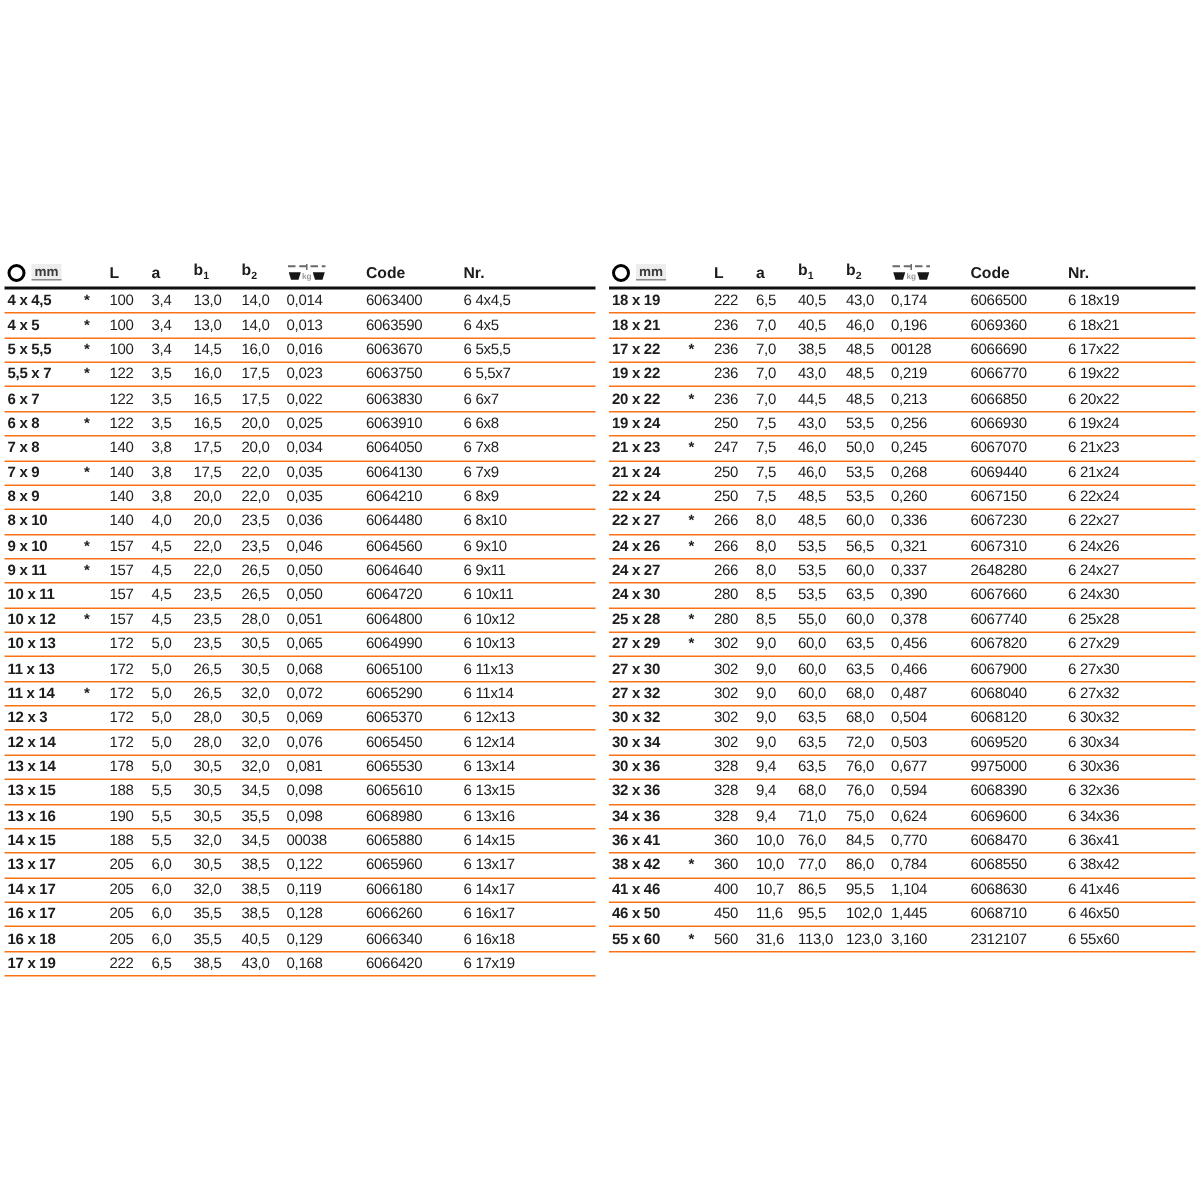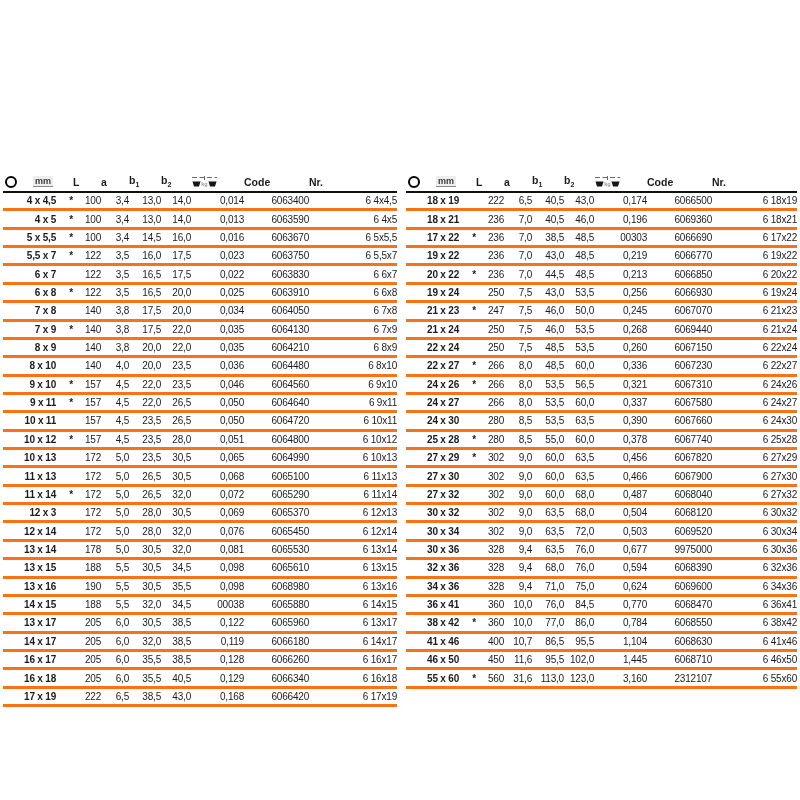--- a/index.html
+++ b/index.html
@@ -31,33 +31,32 @@
     align-items: center;
   }
   .thead {
     height: 19px;
     border-bottom: 2px solid #101010;
     font-weight: bold;
     font-size: 10.5px;
   }
   .row {
     height: 15.36px;
-    border-bottom: 3px solid #f97316;
+    border-bottom: 1px solid #f97316;
     font-size: 10px;
     letter-spacing: -0.2px;
-    text-align: right;
   }
   .cell { white-space: nowrap; overflow: visible; }
   .cell.size { font-weight: bold; padding-left: 2px; }
   .cell.star { font-weight: bold; }
   .size-head {
     grid-column: 1 / 3;
     display: flex;
     align-items: flex-start;
-    gap: 16px;
+    gap: 4px;
     padding-left: 2px;
   }
   .ring-icon {
     display: inline-block;
     width: 8px;
     height: 8px;
     border: 2.6px solid #000;
     border-radius: 50%;
   }
   .mm-label {
@@ -487,21 +486,21 @@
           <div class="cell">6 18x21</div>
         </div>
 
         <div class="row">
           <div class="cell size">17 x 22</div>
           <div class="cell star">*</div>
           <div class="cell">236</div>
           <div class="cell">7,0</div>
           <div class="cell">38,5</div>
           <div class="cell">48,5</div>
-          <div class="cell">00303</div>
+          <div class="cell">00128</div>
           <div class="cell">6066690</div>
           <div class="cell">6 17x22</div>
         </div>
 
         <div class="row">
           <div class="cell size">19 x 22</div>
           <div class="cell star"></div>
           <div class="cell">236</div>
           <div class="cell">7,0</div>
           <div class="cell">43,0</div>
@@ -596,21 +595,21 @@
         </div>
 
         <div class="row">
           <div class="cell size">24 x 27</div>
           <div class="cell star"></div>
           <div class="cell">266</div>
           <div class="cell">8,0</div>
           <div class="cell">53,5</div>
           <div class="cell">60,0</div>
           <div class="cell">0,337</div>
-          <div class="cell">6067580</div>
+          <div class="cell">2648280</div>
           <div class="cell">6 24x27</div>
         </div>
 
         <div class="row">
           <div class="cell size">24 x 30</div>
           <div class="cell star"></div>
           <div class="cell">280</div>
           <div class="cell">8,5</div>
           <div class="cell">53,5</div>
           <div class="cell">63,5</div>

